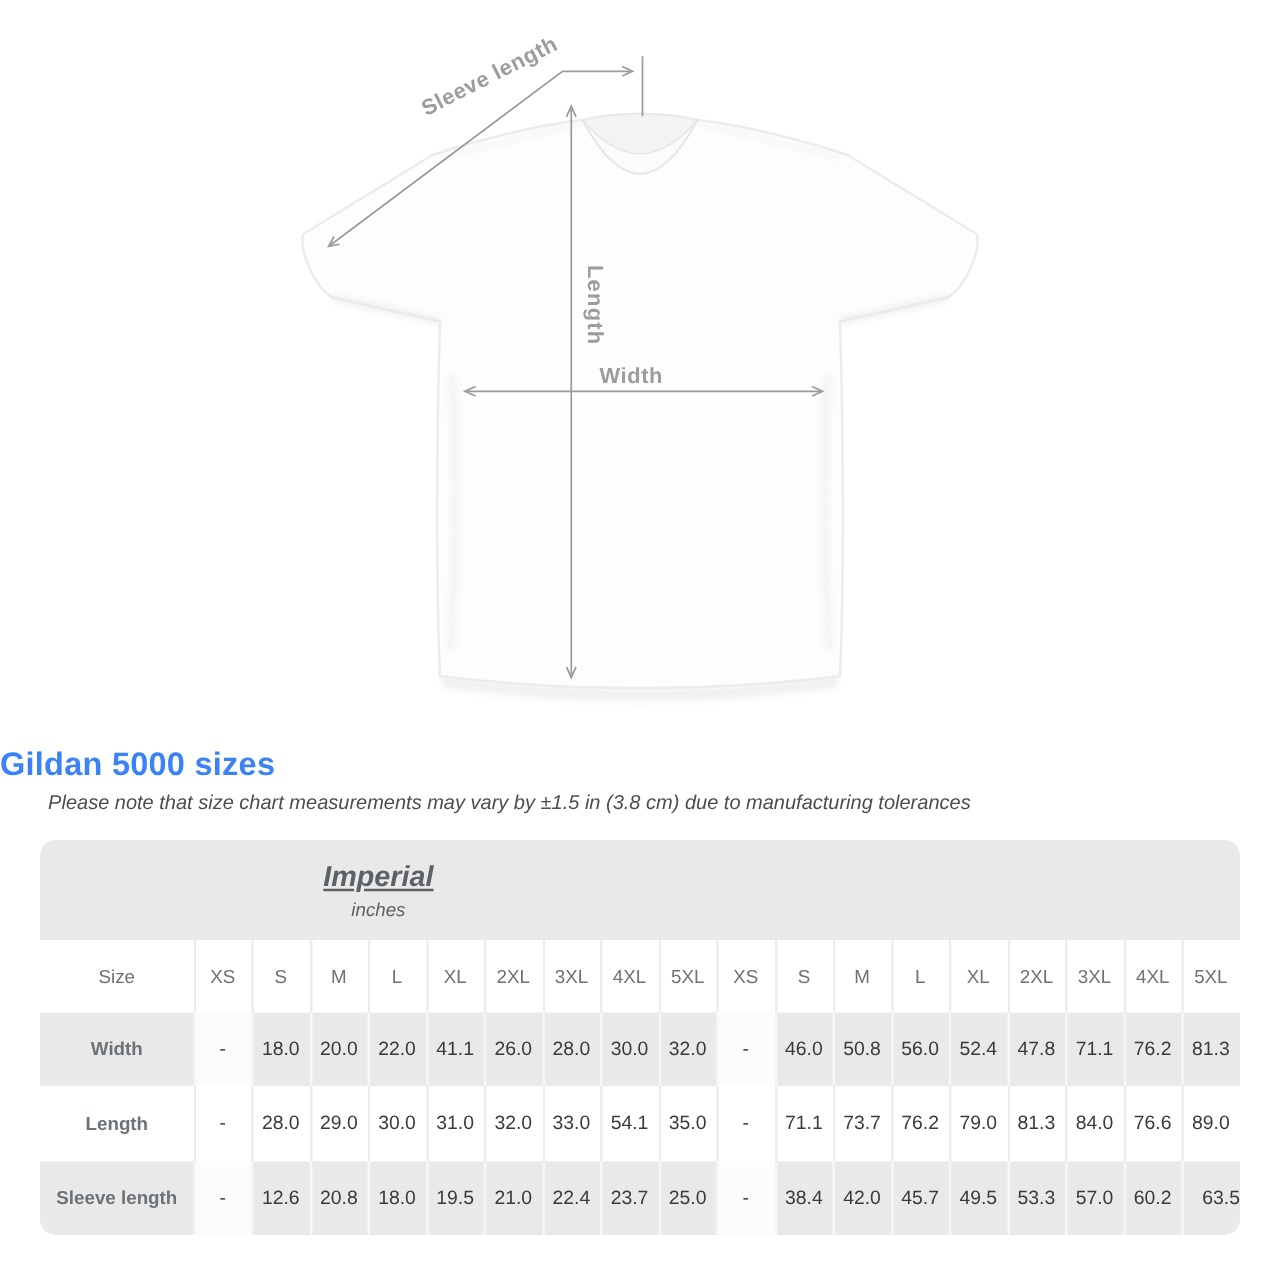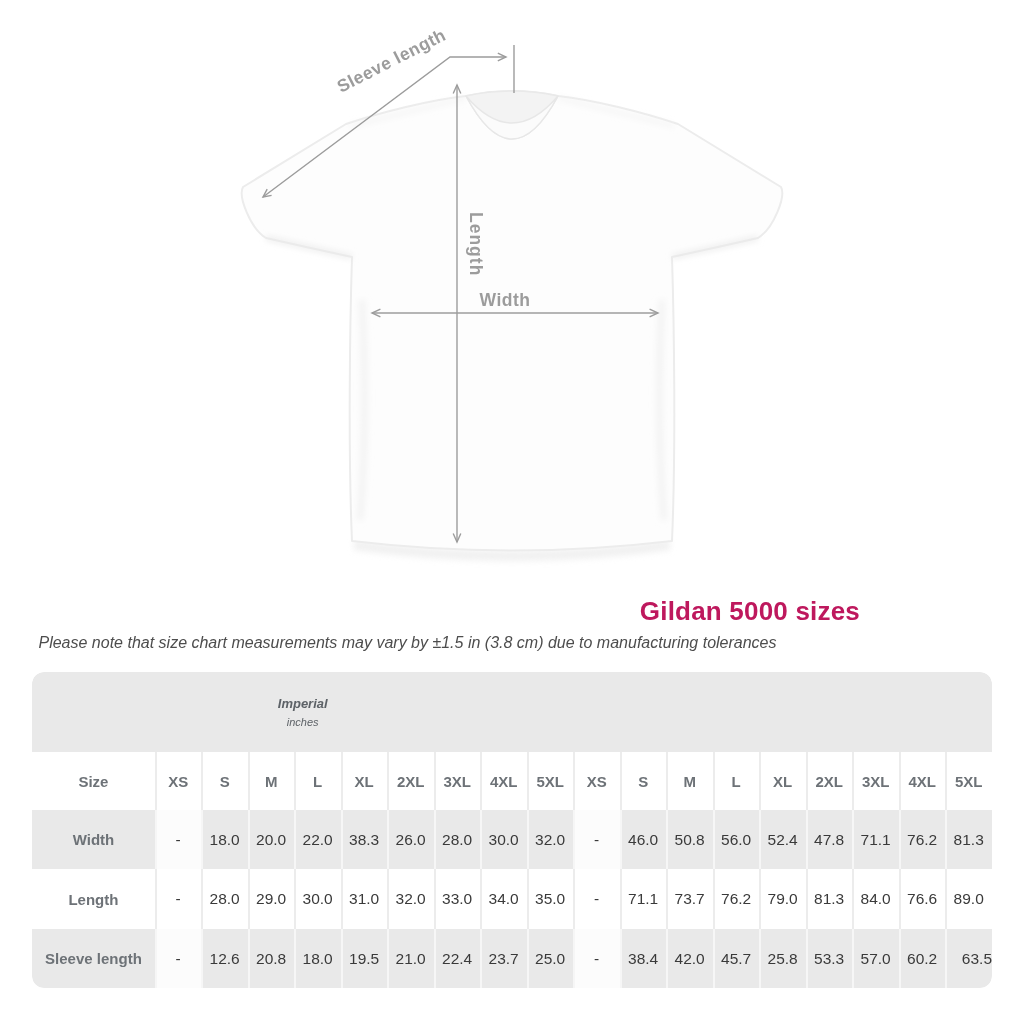--- a/index.html
+++ b/index.html
@@ -3,41 +3,41 @@
 <meta charset="utf-8">
 <style>
   html,body{margin:0;padding:0;background:#fff;}
   .stage{position:relative;width:1024px;height:1024px;background:#ffffff;overflow:hidden;
          font-family:"Liberation Sans",sans-serif;}
 
   
   .diagram{position:absolute;left:0;top:0;width:1024px;height:600px;}
 
   
-  .title{position:absolute;left:0;top:596px;width:860px;text-align:right;
-         font-size:26px;font-weight:bold;color:#be185d;letter-spacing:.2px;}
+  .title{position:absolute;left:0;top:596px;width:860px;text-align:left;
+         font-size:26px;font-weight:bold;color:#3b82f6;letter-spacing:.2px;}
   .subtitle{position:absolute;left:0;top:634px;width:815px;text-align:center;
             font-style:italic;font-size:16px;color:#4d4d4d;}
 
   
   .size-table{position:absolute;left:32px;top:672px;width:960px;border-radius:12px;overflow:hidden;}
   .group-header{display:flex;height:80px;background:#e9e9e9;border-radius:12px 12px 0 0;}
   .group{display:flex;flex-direction:column;align-items:center;justify-content:center;color:#5d6267;}
   .group.imperial{width:56.4%;}
   .group.metric{width:43.6%;}
-  .g-name{font-size:13px;font-weight:bold;font-style:italic;}
-  .g-unit{font-size:11px;font-style:italic;margin-top:5px;}
+  .g-name{font-size:23px;font-weight:bold;font-style:italic;text-decoration:underline;}
+  .g-unit{font-size:15px;font-style:italic;margin-top:5px;}
 
   table{width:100%;border-collapse:separate;border-spacing:0;table-layout:fixed;}
   col.c-size{width:12.8%;}
   col.c-val{width:4.8444%;}
   th,td{padding:0;text-align:center;vertical-align:middle;font-size:15px;
         box-shadow:inset 2px 0 0 0 var(--sep);}
   th:first-child,td:first-child{box-shadow:none;}
-  tr.r-head{--sep:#ececec;}  tr.r-head th{height:58px;background:#fff;color:#6d7277;font-weight:bold;}
+  tr.r-head{--sep:#ececec;}  tr.r-head th{height:58px;background:#fff;color:#6d7277;font-weight:normal;}
   tr.r-white{--sep:#ececec;} tr.r-white td,tr.r-white th{height:60px;background:#fff;}
   tr.r-gray{--sep:#f6f6f6;}  tr.r-gray td,tr.r-gray th{height:59px;background:#e9e9e9;}
   tr.r-gray td.xs{background:#fcfcfc;}
   th.row-label{color:#6d7277;font-weight:bold;}
   td{color:#3a3a3a;font-size:15.5px;}
   tr.r-last th:first-child{border-radius:0 0 0 12px;}
   tr.r-last td:last-child{border-radius:0 0 12px 0;text-align:right;}
 </style>
 </head>
 <body>
@@ -158,21 +158,21 @@
         <th>4XL</th>
         <th>5XL</th>
       </tr>
 
       <tr class="r-gray">
         <th class="row-label">Width</th>
         <td class="xs">-</td>
         <td>18.0</td>
         <td>20.0</td>
         <td>22.0</td>
-        <td>38.3</td>
+        <td>41.1</td>
         <td>26.0</td>
         <td>28.0</td>
         <td>30.0</td>
         <td>32.0</td>
         <td class="xs">-</td>
         <td>46.0</td>
         <td>50.8</td>
         <td>56.0</td>
         <td>52.4</td>
         <td>47.8</td>
@@ -183,21 +183,21 @@
 
       <tr class="r-white">
         <th class="row-label">Length</th>
         <td class="xs">-</td>
         <td>28.0</td>
         <td>29.0</td>
         <td>30.0</td>
         <td>31.0</td>
         <td>32.0</td>
         <td>33.0</td>
-        <td>34.0</td>
+        <td>54.1</td>
         <td>35.0</td>
         <td class="xs">-</td>
         <td>71.1</td>
         <td>73.7</td>
         <td>76.2</td>
         <td>79.0</td>
         <td>81.3</td>
         <td>84.0</td>
         <td>76.6</td>
         <td>89.0</td>
@@ -211,21 +211,21 @@
         <td>18.0</td>
         <td>19.5</td>
         <td>21.0</td>
         <td>22.4</td>
         <td>23.7</td>
         <td>25.0</td>
         <td class="xs">-</td>
         <td>38.4</td>
         <td>42.0</td>
         <td>45.7</td>
-        <td>25.8</td>
+        <td>49.5</td>
         <td>53.3</td>
         <td>57.0</td>
         <td>60.2</td>
         <td>63.5</td>
       </tr>
     </tbody>
       </table>
   </div>
 
 </div>

